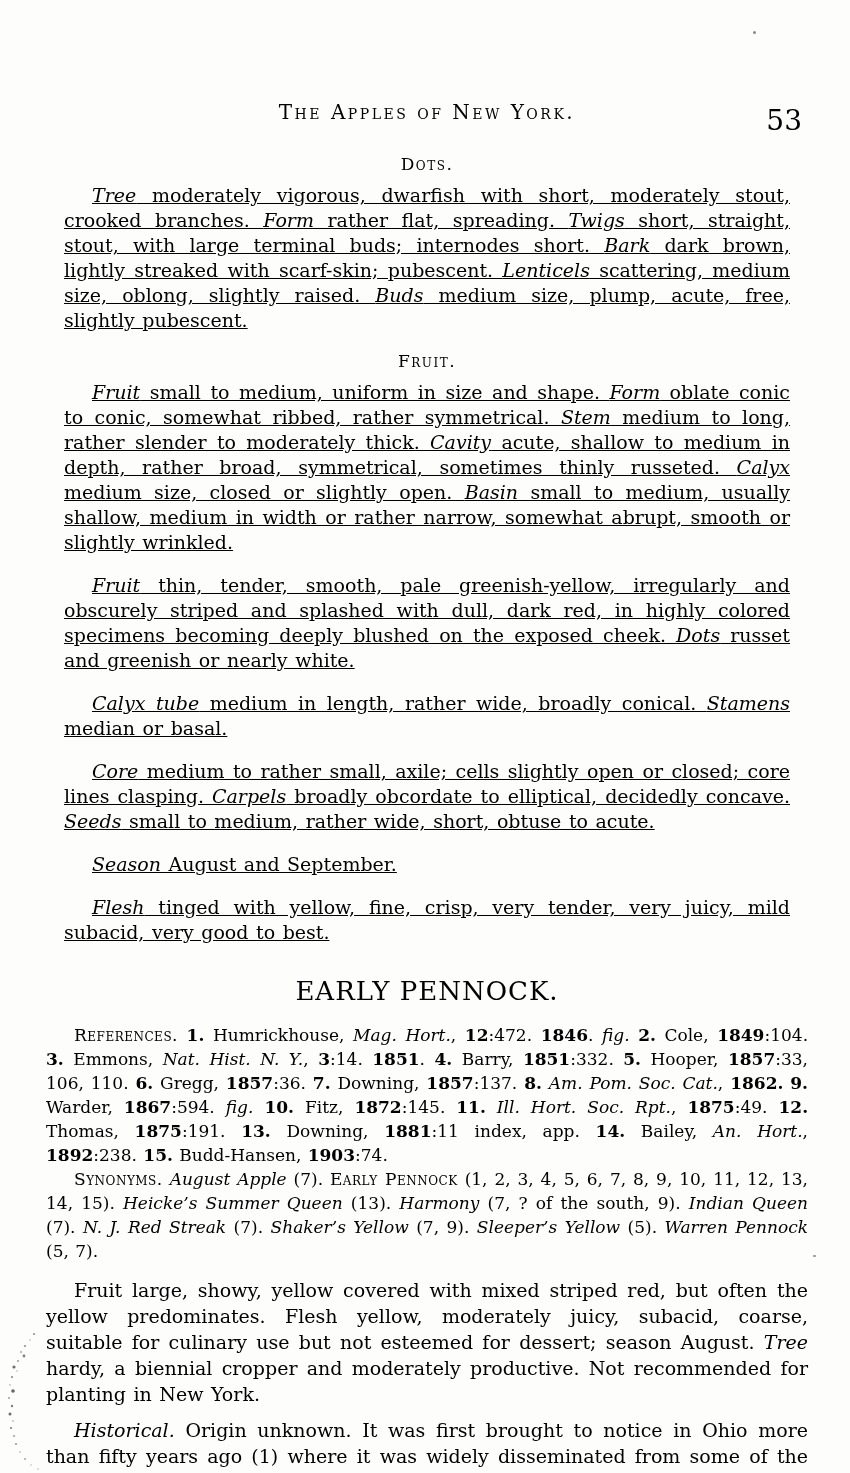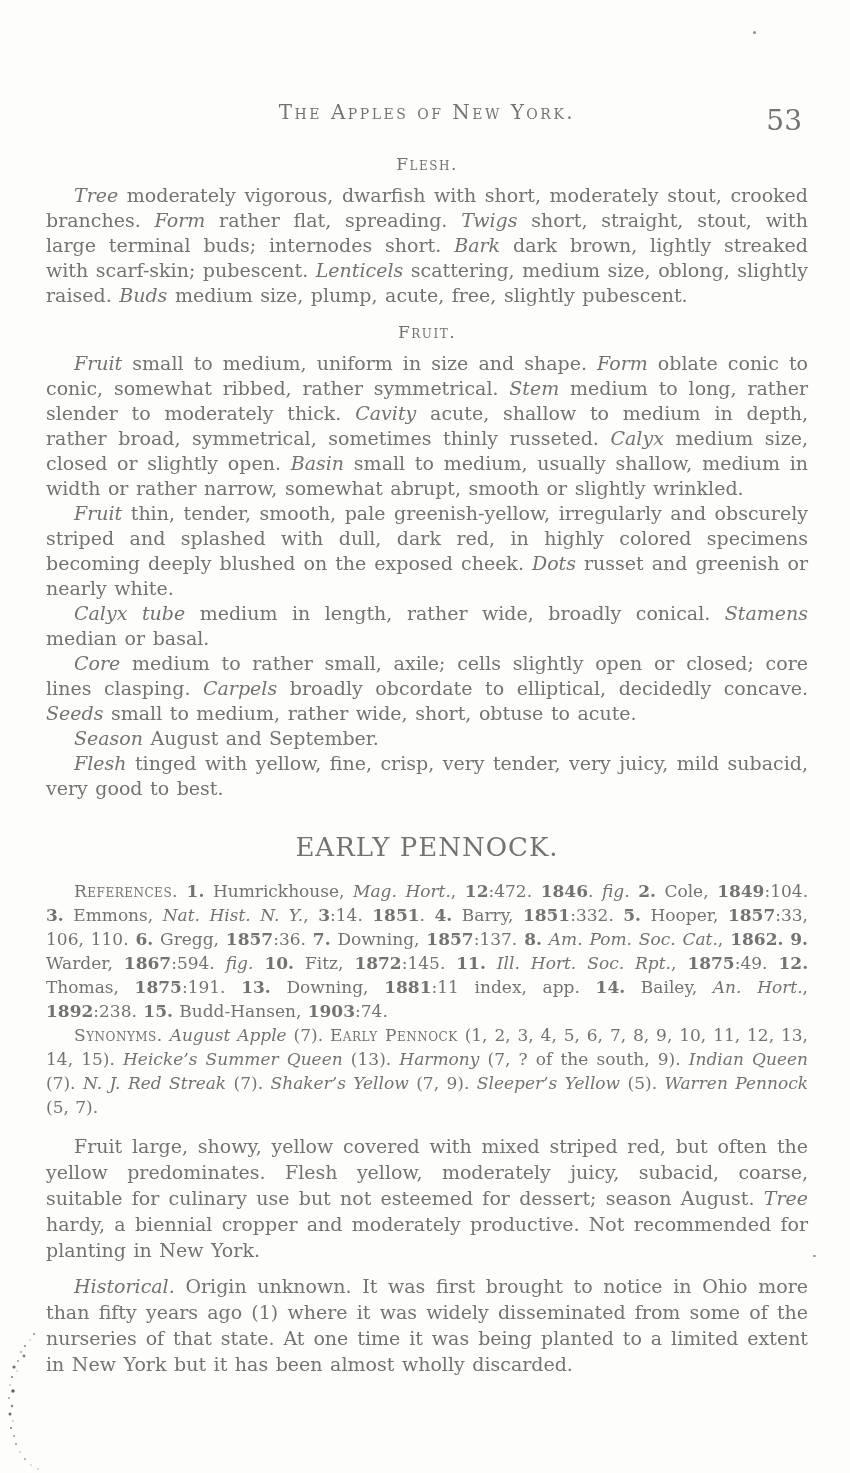--- a/index.html
+++ b/index.html
@@ -2,21 +2,21 @@
 <html><head>
 <meta charset="utf-8">
 <style>
   html, body { margin: 0; padding: 0; background: #e8e8e8; }
   .page {
     position: relative;
     width: 850px;
     height: 1473px;
     margin: 0 auto;
     background: #fdfdfc;
-    color: #737373;
+    color: #000000;
     font-family: "DejaVu Serif", "Liberation Serif", serif;
     overflow: hidden;
   }
   .content {
     position: absolute;
     left: 46px;
     right: 42px;
     top: 0;
   }
   
@@ -41,26 +41,27 @@
   .section-head {
     text-align: center;
     font-size: 17px;
     font-variant: small-caps;
     letter-spacing: 1.5px;
   }
   #tree-heading { margin-top: 30px; }
   #fruit-heading { margin-top: 14px; }
   
   .para {
-    margin: 0;
+    margin: 18px;
     text-align: justify;
     text-indent: 28px;
     font-size: 19px;
     line-height: 25px;
     word-spacing: 1.5px;
+    text-decoration: underline;
   }
   .para.first { margin-top: 9px; }
   
   .variety-heading {
     margin-top: 31px;
     text-align: center;
     font-size: 26px;
     letter-spacing: 1px;
     font-weight: normal;
   }
@@ -108,21 +109,21 @@
 <body>
 
 <div class="page">
   <div class="content">
 
     <div class="running-head">
       <span>The Apples of New York.</span>
       <span class="page-num">53</span>
     </div>
 
-    <div class="section-head" id="tree-heading">Flesh.</div>
+    <div class="section-head" id="tree-heading">Dots.</div>
 
     <p class="para first"><span class="seg-i">Tree</span><span> moderately vigorous, dwarfish with short, moderately stout, crooked branches. </span><span class="seg-i">Form</span><span> rather flat, spreading. </span><span class="seg-i">Twigs</span><span> short, straight, stout, with large terminal buds; internodes short. </span><span class="seg-i">Bark</span><span> dark brown, lightly streaked with scarf-skin; pubescent. </span><span class="seg-i">Lenticels</span><span> scattering, medium size, oblong, slightly raised. </span><span class="seg-i">Buds</span><span> medium size, plump, acute, free, slightly pubescent.</span></p>
 
     <div class="section-head" id="fruit-heading">Fruit.</div>
 
     <p class="para first"><span class="seg-i">Fruit</span><span> small to medium, uniform in size and shape. </span><span class="seg-i">Form</span><span> oblate conic to conic, somewhat ribbed, rather symmetrical. </span><span class="seg-i">Stem</span><span> medium to long, rather slender to moderately thick. </span><span class="seg-i">Cavity</span><span> acute, shallow to medium in depth, rather broad, symmetrical, sometimes thinly russeted. </span><span class="seg-i">Calyx</span><span> medium size, closed or slightly open. </span><span class="seg-i">Basin</span><span> small to medium, usually shallow, medium in width or rather narrow, somewhat abrupt, smooth or slightly wrinkled.</span></p>
     <p class="para"><span class="seg-i">Fruit</span><span> thin, tender, smooth, pale greenish-yellow, irregularly and obscurely striped and splashed with dull, dark red, in highly colored specimens becoming deeply blushed on the exposed cheek. </span><span class="seg-i">Dots</span><span> russet and greenish or nearly white.</span></p>
     <p class="para"><span class="seg-i">Calyx tube</span><span> medium in length, rather wide, broadly conical. </span><span class="seg-i">Stamens</span><span> median or basal.</span></p>
     <p class="para"><span class="seg-i">Core</span><span> medium to rather small, axile; cells slightly open or closed; core lines clasping. </span><span class="seg-i">Carpels</span><span> broadly obcordate to elliptical, decidedly concave. </span><span class="seg-i">Seeds</span><span> small to medium, rather wide, short, obtuse to acute.</span></p>
     <p class="para"><span class="seg-i">Season</span><span> August and September.</span></p>

